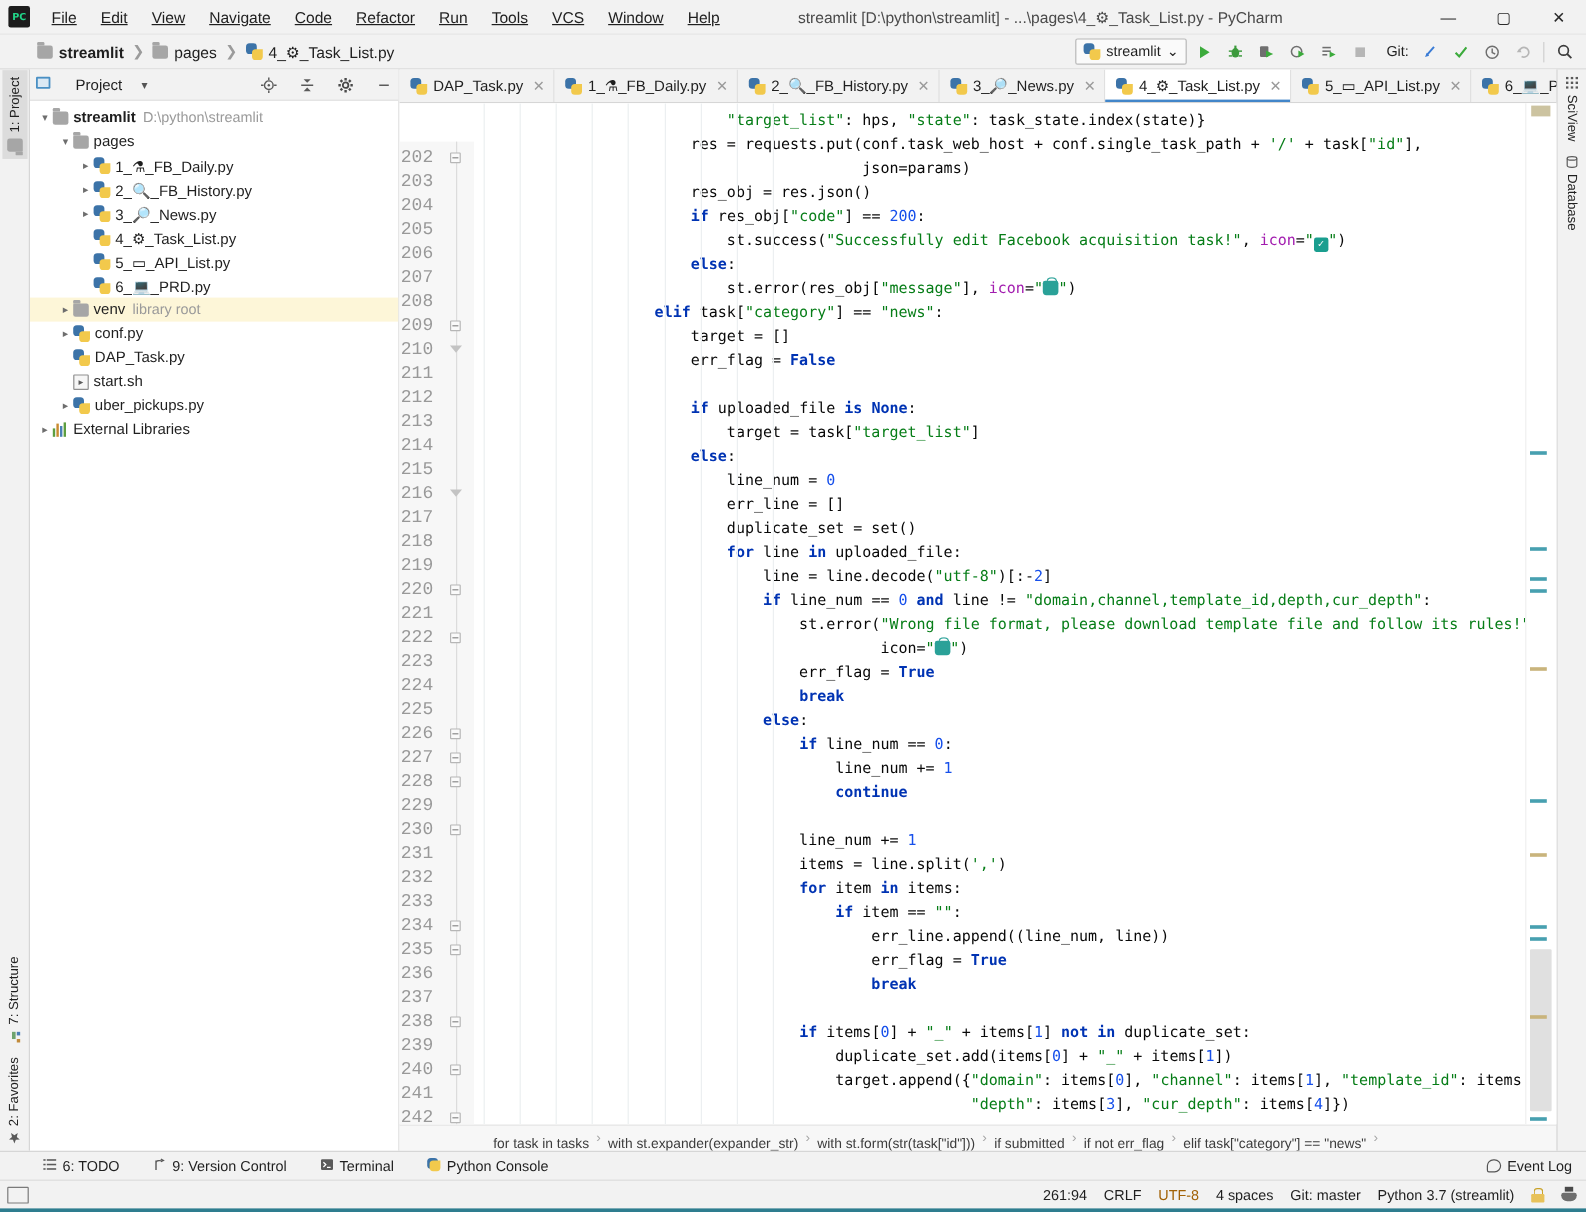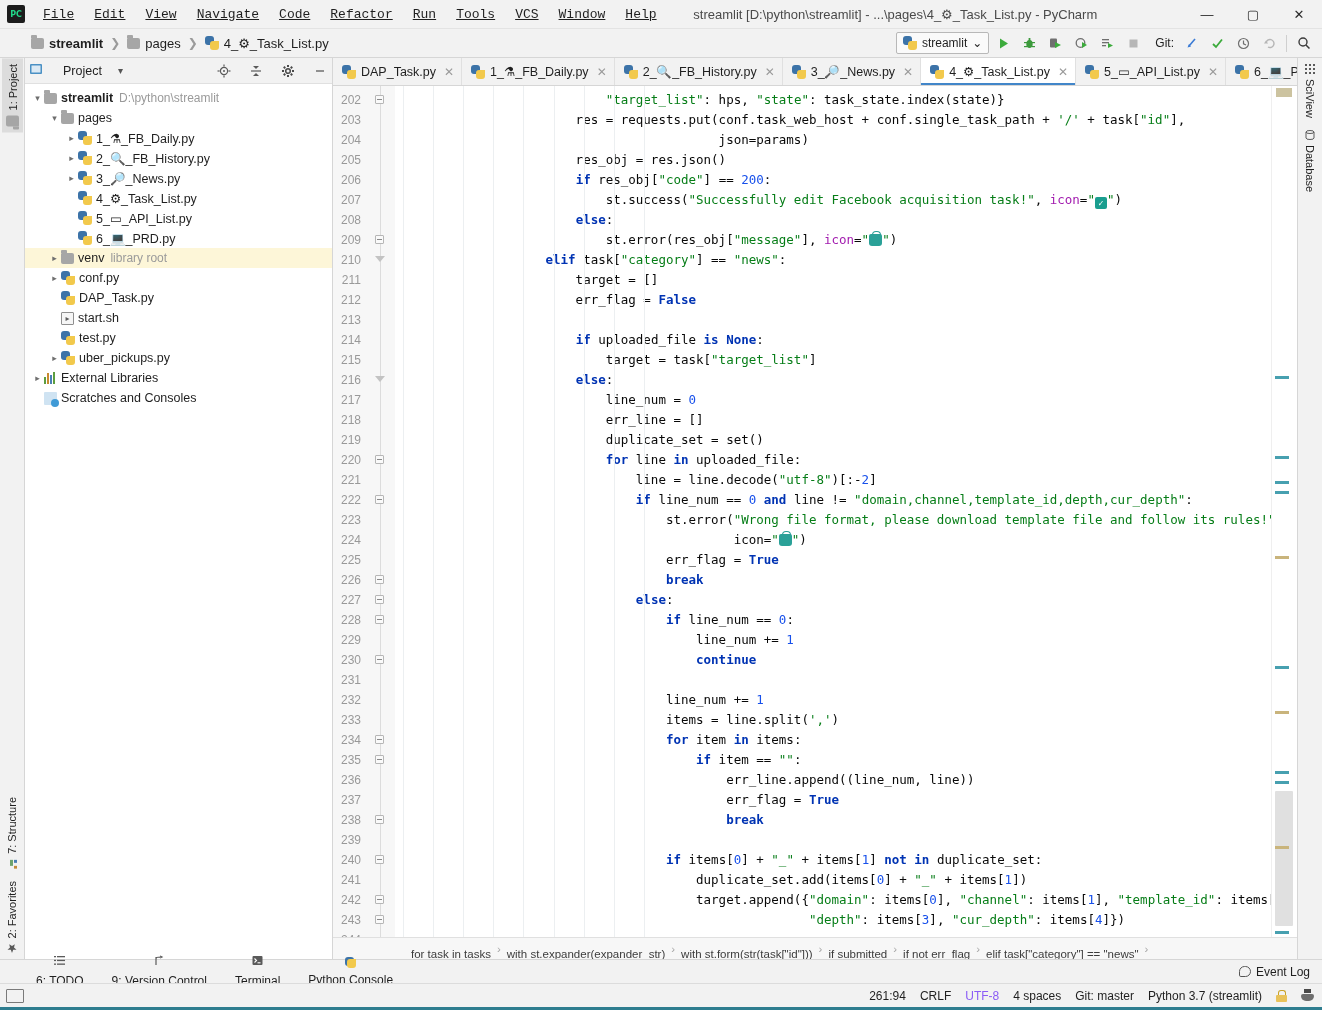--- a/index.html
+++ b/index.html
@@ -15,21 +15,21 @@
          background: #f2f2f2; }
 
   
   .titlebar { height: 29px; display: flex; align-items: center; background: #f2f2f2;
               border-bottom: 1px solid #e3e3e3; flex: 0 0 29px; }
   .pc-logo { width: 18px; height: 18px; margin: 0 8px 0 7px; background: #1c1c1c;
              border-radius: 2px; position: relative; flex: none; }
   .pc-logo::after { content: "PC"; position: absolute; inset: 0; color: #21d789; font-size: 8px;
                     font-weight: bold; display: flex; align-items: center; justify-content: center;
                     font-family: "DejaVu Sans", sans-serif; }
-  .menubar { display: flex; align-items: center; gap: 0px; font-family: Liberation Mono, monospace; }
+  .menubar { display: flex; align-items: center; gap: 0px; }
   .menu-item { padding: 4px 10px; font-size: 13px; color: #1f1f1f; cursor: default; }
   .menu-item u { text-decoration: underline; }
   .win-title { flex: 1; text-align: center; font-size: 13px; color: #4a4a4a;
                white-space: nowrap; overflow: hidden; padding-right: 60px; }
   .wbtns { display: flex; align-items: stretch; height: 29px; }
   .wbtn { width: 46px; display: flex; align-items: center; justify-content: center;
           font-size: 13px; color: #2b2b2b; }
 
   
   .navbar { height: 29px; display: flex; align-items: center; background: #f2f2f2;
@@ -109,22 +109,22 @@
   .etab { display: flex; align-items: center; gap: 5px; padding: 0 7px 0 9px; font-size: 12.5px;
           border-right: 1px solid #e0e0e0; white-space: nowrap; position: relative; }
   .etab.active { background: #fff; }
   .etab.active::after { content: ""; position: absolute; left: 0; right: 0; bottom: 0; height: 2px;
                         background: #4286c9; }
   .etab .x { color: #9a9a9a; font-size: 12px; margin-left: 3px; }
 
   .edit-area { flex: 1; display: flex; min-height: 0; position: relative; background: #fff;
                overflow: hidden; }
   .gutter { width: 62px; background: #f7f7f7; flex: none; padding-top: 4px;
-            font-family: Liberation Sans, sans-serif; font-size: 12px; color: #999;
-            text-align: right; position: relative; }
+            font-family: Liberation Mono, monospace; font-size: 15px; color: #999;
+            text-align: right; position: relative; margin-top: 32px; }
   .gline { height: 20px; line-height: 20px; padding-right: 34px; position: relative; }
   .fold { position: absolute; right: 10px; top: 5px; width: 10px; height: 10px; }
   .fold span { display: block; width: 9px; height: 9px; border: 1px solid #b6b6b6; background: #fafafa;
                border-radius: 1px; position: relative; }
   .fold span::after { content: ""; position: absolute; left: 1px; right: 1px; top: 3px; height: 1px;
                       background: #8a8a8a; }
   .fold.tri span { border: none; background: none; }
   .fold.tri span::after { content: ""; position: absolute; left: 0; top: 1px; border-left: 5px solid transparent;
                           border-right: 5px solid transparent; border-top: 6px solid #c3c3c3;
                           width: 0; height: 0; background: none; }
@@ -161,32 +161,32 @@
   
   .ebread { height: 22px; background: #f7f7f7; border-top: 1px solid #e0e0e0;
             display: flex; align-items: center; padding-left: 74px; gap: 0; flex: none;
             font-size: 11.5px; color: #3c3c3c; }
   .ebread .bc { padding: 0 4px; white-space: nowrap; margin-top: 11px; }
   .ebread .bsep { color: #a6a6a6; padding: 0 2px; }
 
   
   .toolstrip { height: 24px; background: #f2f2f2; border-top: 1px solid #d6d6d6;
                display: flex; align-items: center; padding-left: 32px; gap: 20px; flex: none; }
-  .tool { display: flex; align-items: center; gap: 5px; font-size: 12px; padding: 2px 4px; flex-direction: column; }
+  .tool { display: flex; align-items: flex-start; gap: 5px; font-size: 12px; padding: 2px 4px; }
   .evlog { margin-left: auto; display: flex; align-items: center; gap: 5px; padding-right: 12px;
            font-size: 12px; }
   .balloon { width: 12px; height: 11px; border: 1.3px solid #555; border-radius: 6px 6px 6px 2px; }
 
   .statusbar { height: 24px; background: #f2f2f2; border-top: 1px solid #dcdcdc;
                display: flex; align-items: center; flex: none; padding: 0 8px 0 6px; font-size: 12px; }
   .sb-left { width: 18px; height: 14px; border: 1.3px solid #7a7a7a; border-radius: 1px;
              position: relative; }
   .sb-right { margin-left: auto; display: flex; align-items: center; gap: 14px; }
   .sb-item { color: #1f1f1f; }
-  .sb-item.dim { color: #8b5cf6; }
+  .sb-item.dim { color: #a16207; }
   .padlock { width: 11px; height: 12px; position: relative; display: inline-block; }
   .padlock::before { content: ""; position: absolute; left: 2px; top: 0; width: 6px; height: 5px;
                      border: 1.4px solid #c9a227; border-bottom: none; border-radius: 3px 3px 0 0; }
   .padlock::after { content: ""; position: absolute; left: 0; bottom: 0; width: 11px; height: 7px;
                     background: #e8c25a; border-radius: 1px; }
   .hatperson { width: 13px; height: 13px; position: relative; display: inline-block; }
   .hatperson::before { content: ""; position: absolute; left: 3px; top: 0; width: 7px; height: 4px;
                        background: #4a4a4a; }
   .hatperson::after { content: ""; position: absolute; left: 0; top: 5px; width: 13px; height: 7px;
                       background: #6e6e6e; border-radius: 2px 2px 5px 5px; }
@@ -464,46 +464,34 @@
             <span class="tlabel">DAP_Task.py</span>
           </div>
           <div class="trow">
             <span style="width:23px;flex:none"></span>
             <span class="arrow"></span>
             <span class="sh-ico tico">▸</span>
             <span class="tlabel">start.sh</span>
           </div>
           <div class="trow">
             <span style="width:23px;flex:none"></span>
-            <span class="arrow"></span>
-            <span class="py-ico tico"></span>
-            <span class="tlabel">test.py</span>
-          </div>
-          <div class="trow">
-            <span style="width:23px;flex:none"></span>
             <span class="arrow">▸</span>
             <span class="py-ico tico"></span>
             <span class="tlabel">uber_pickups.py</span>
           </div>
           <div class="trow">
             <span style="width:6px;flex:none"></span>
             <span class="arrow">▸</span>
             <span class="lib-ico tico">
               <i style="height:7px"></i>
               <i style="height:11px;background:#c98a2f"></i>
               <i style="height:9px;background:#4a7fb5"></i>
               <i style="height:12px"></i>
             </span>
             <span class="tlabel">External Libraries</span>
-          </div>
-          <div class="trow">
-            <span style="width:6px;flex:none"></span>
-            <span class="arrow"></span>
-            <span class="scr-ico tico"></span>
-            <span class="tlabel">Scratches and Consoles</span>
           </div>
         </div>
     </div>
 
     <div class="editor-col">
       <div class="tabbar">
           <div class="etab">
             <span class="py-ico"></span>
             <span>DAP_Task.py</span>
             <span class="x">✕</span>

